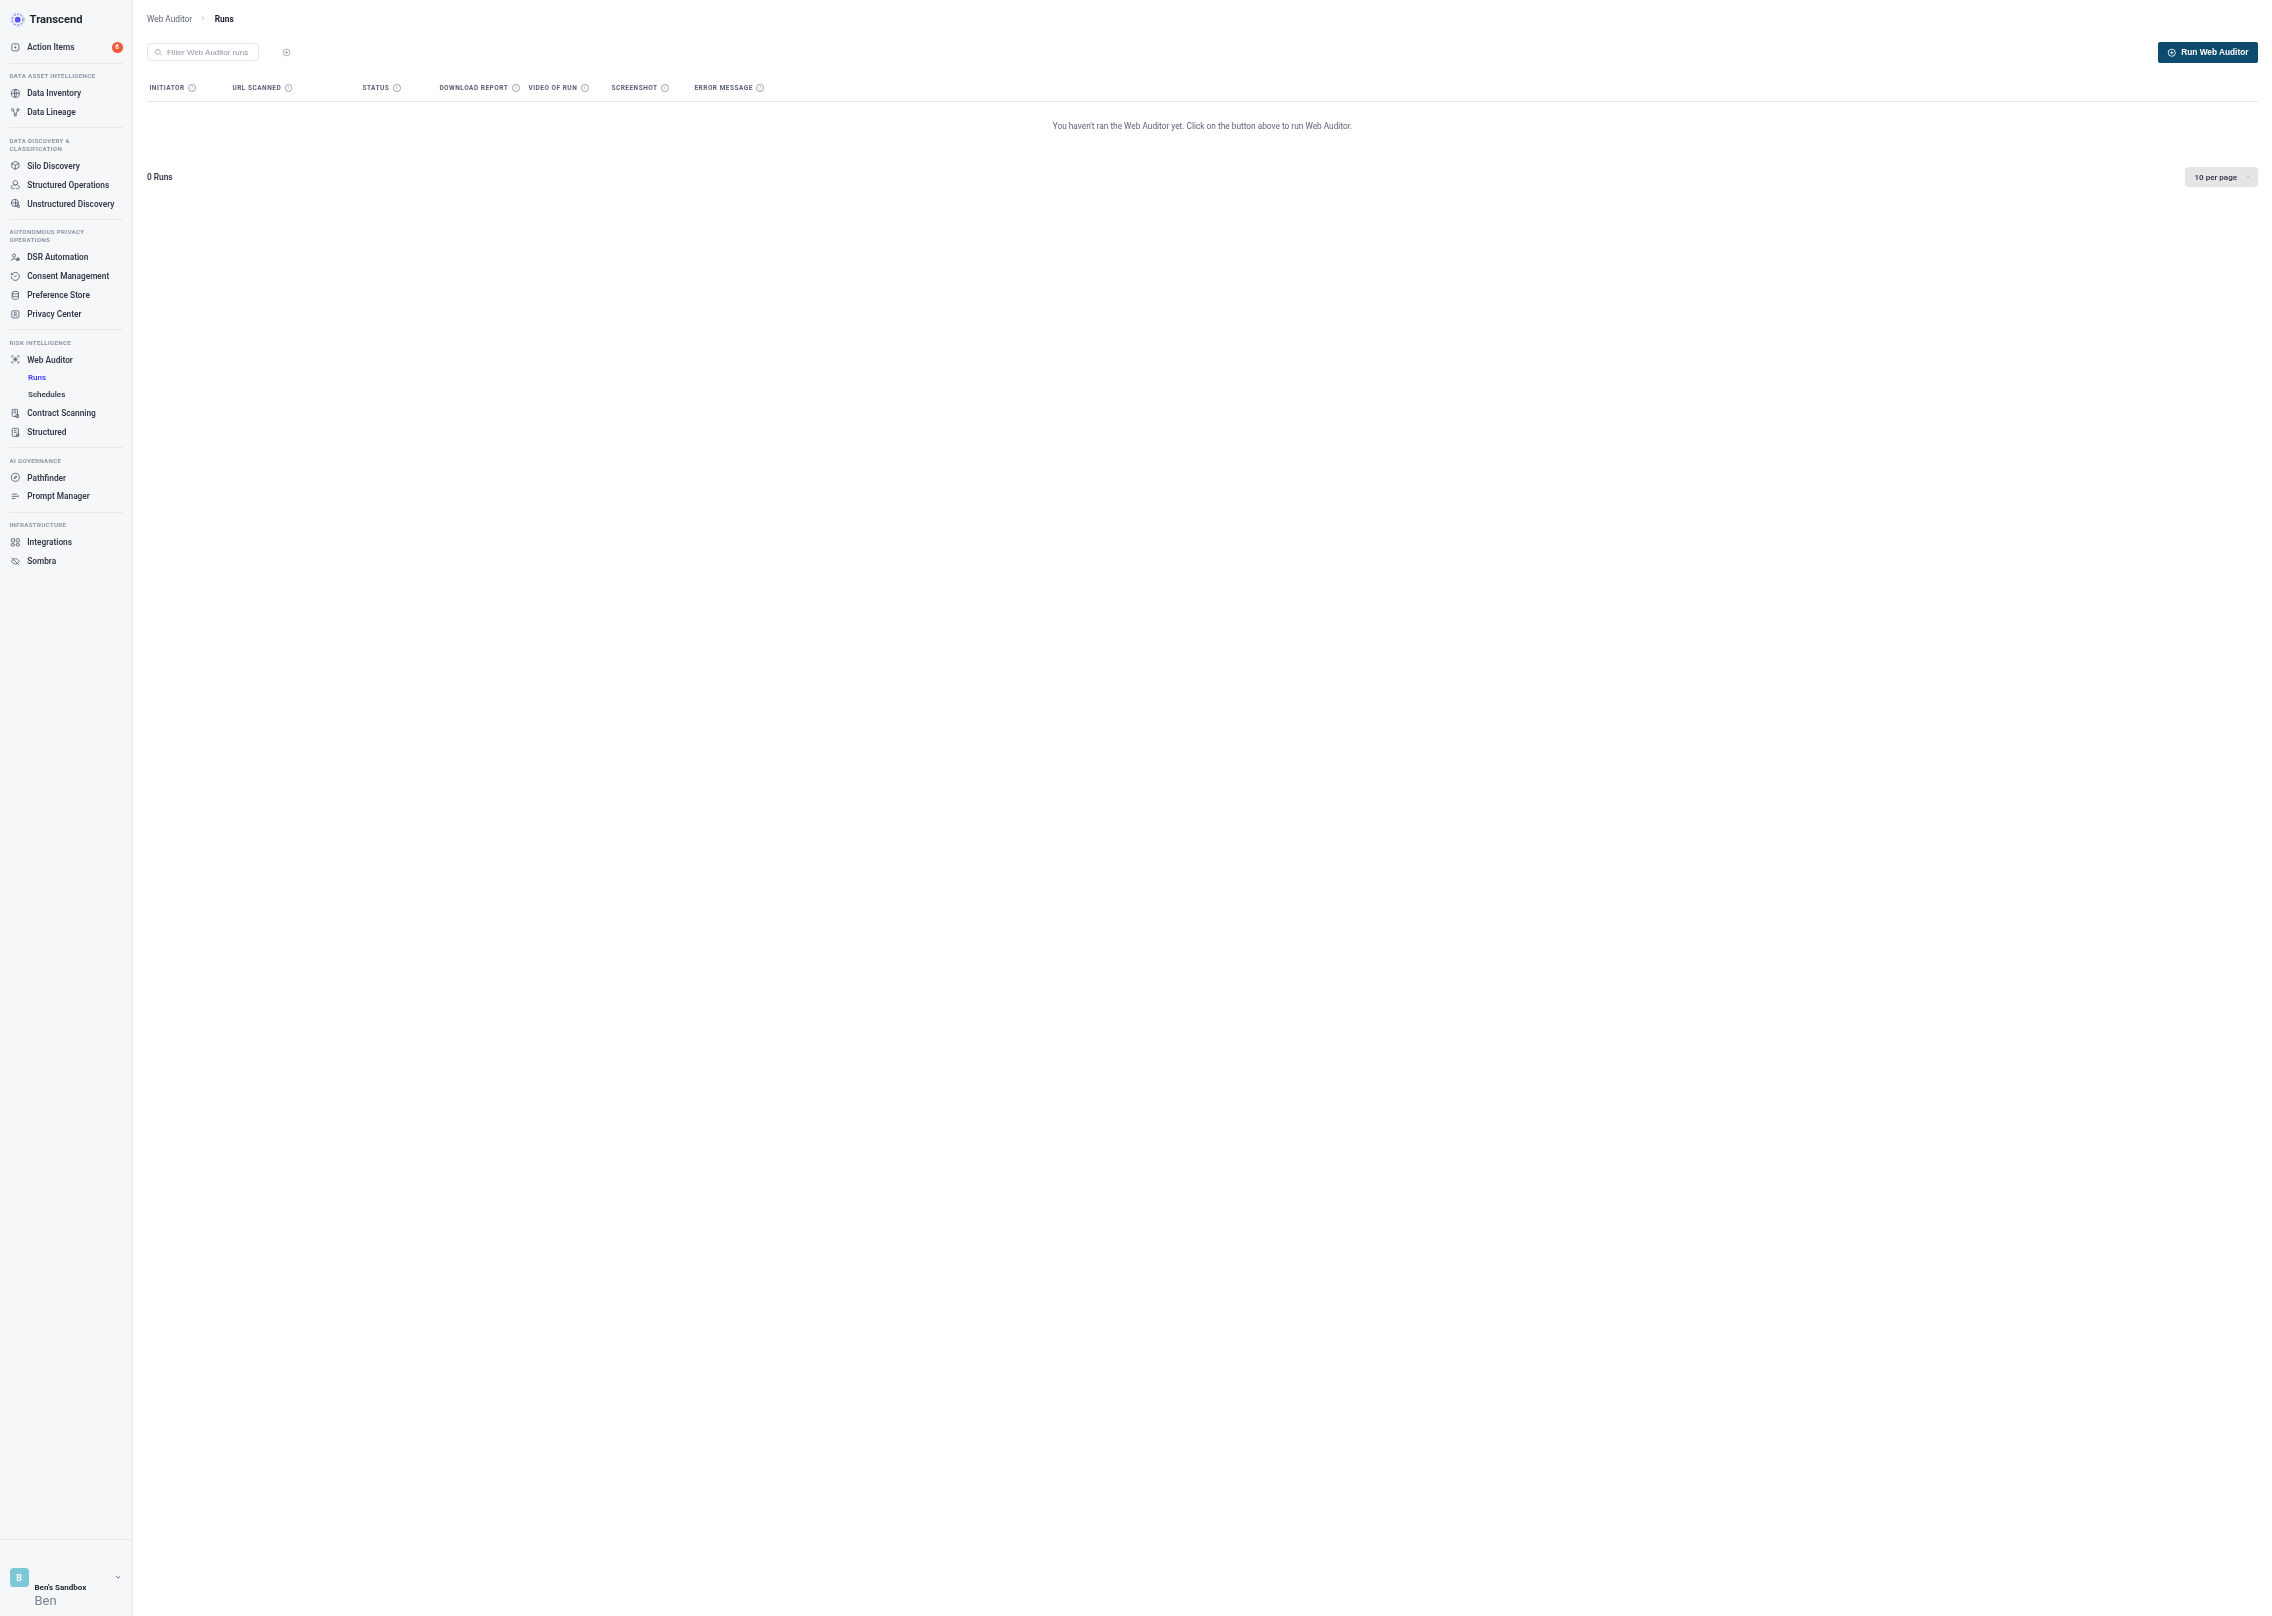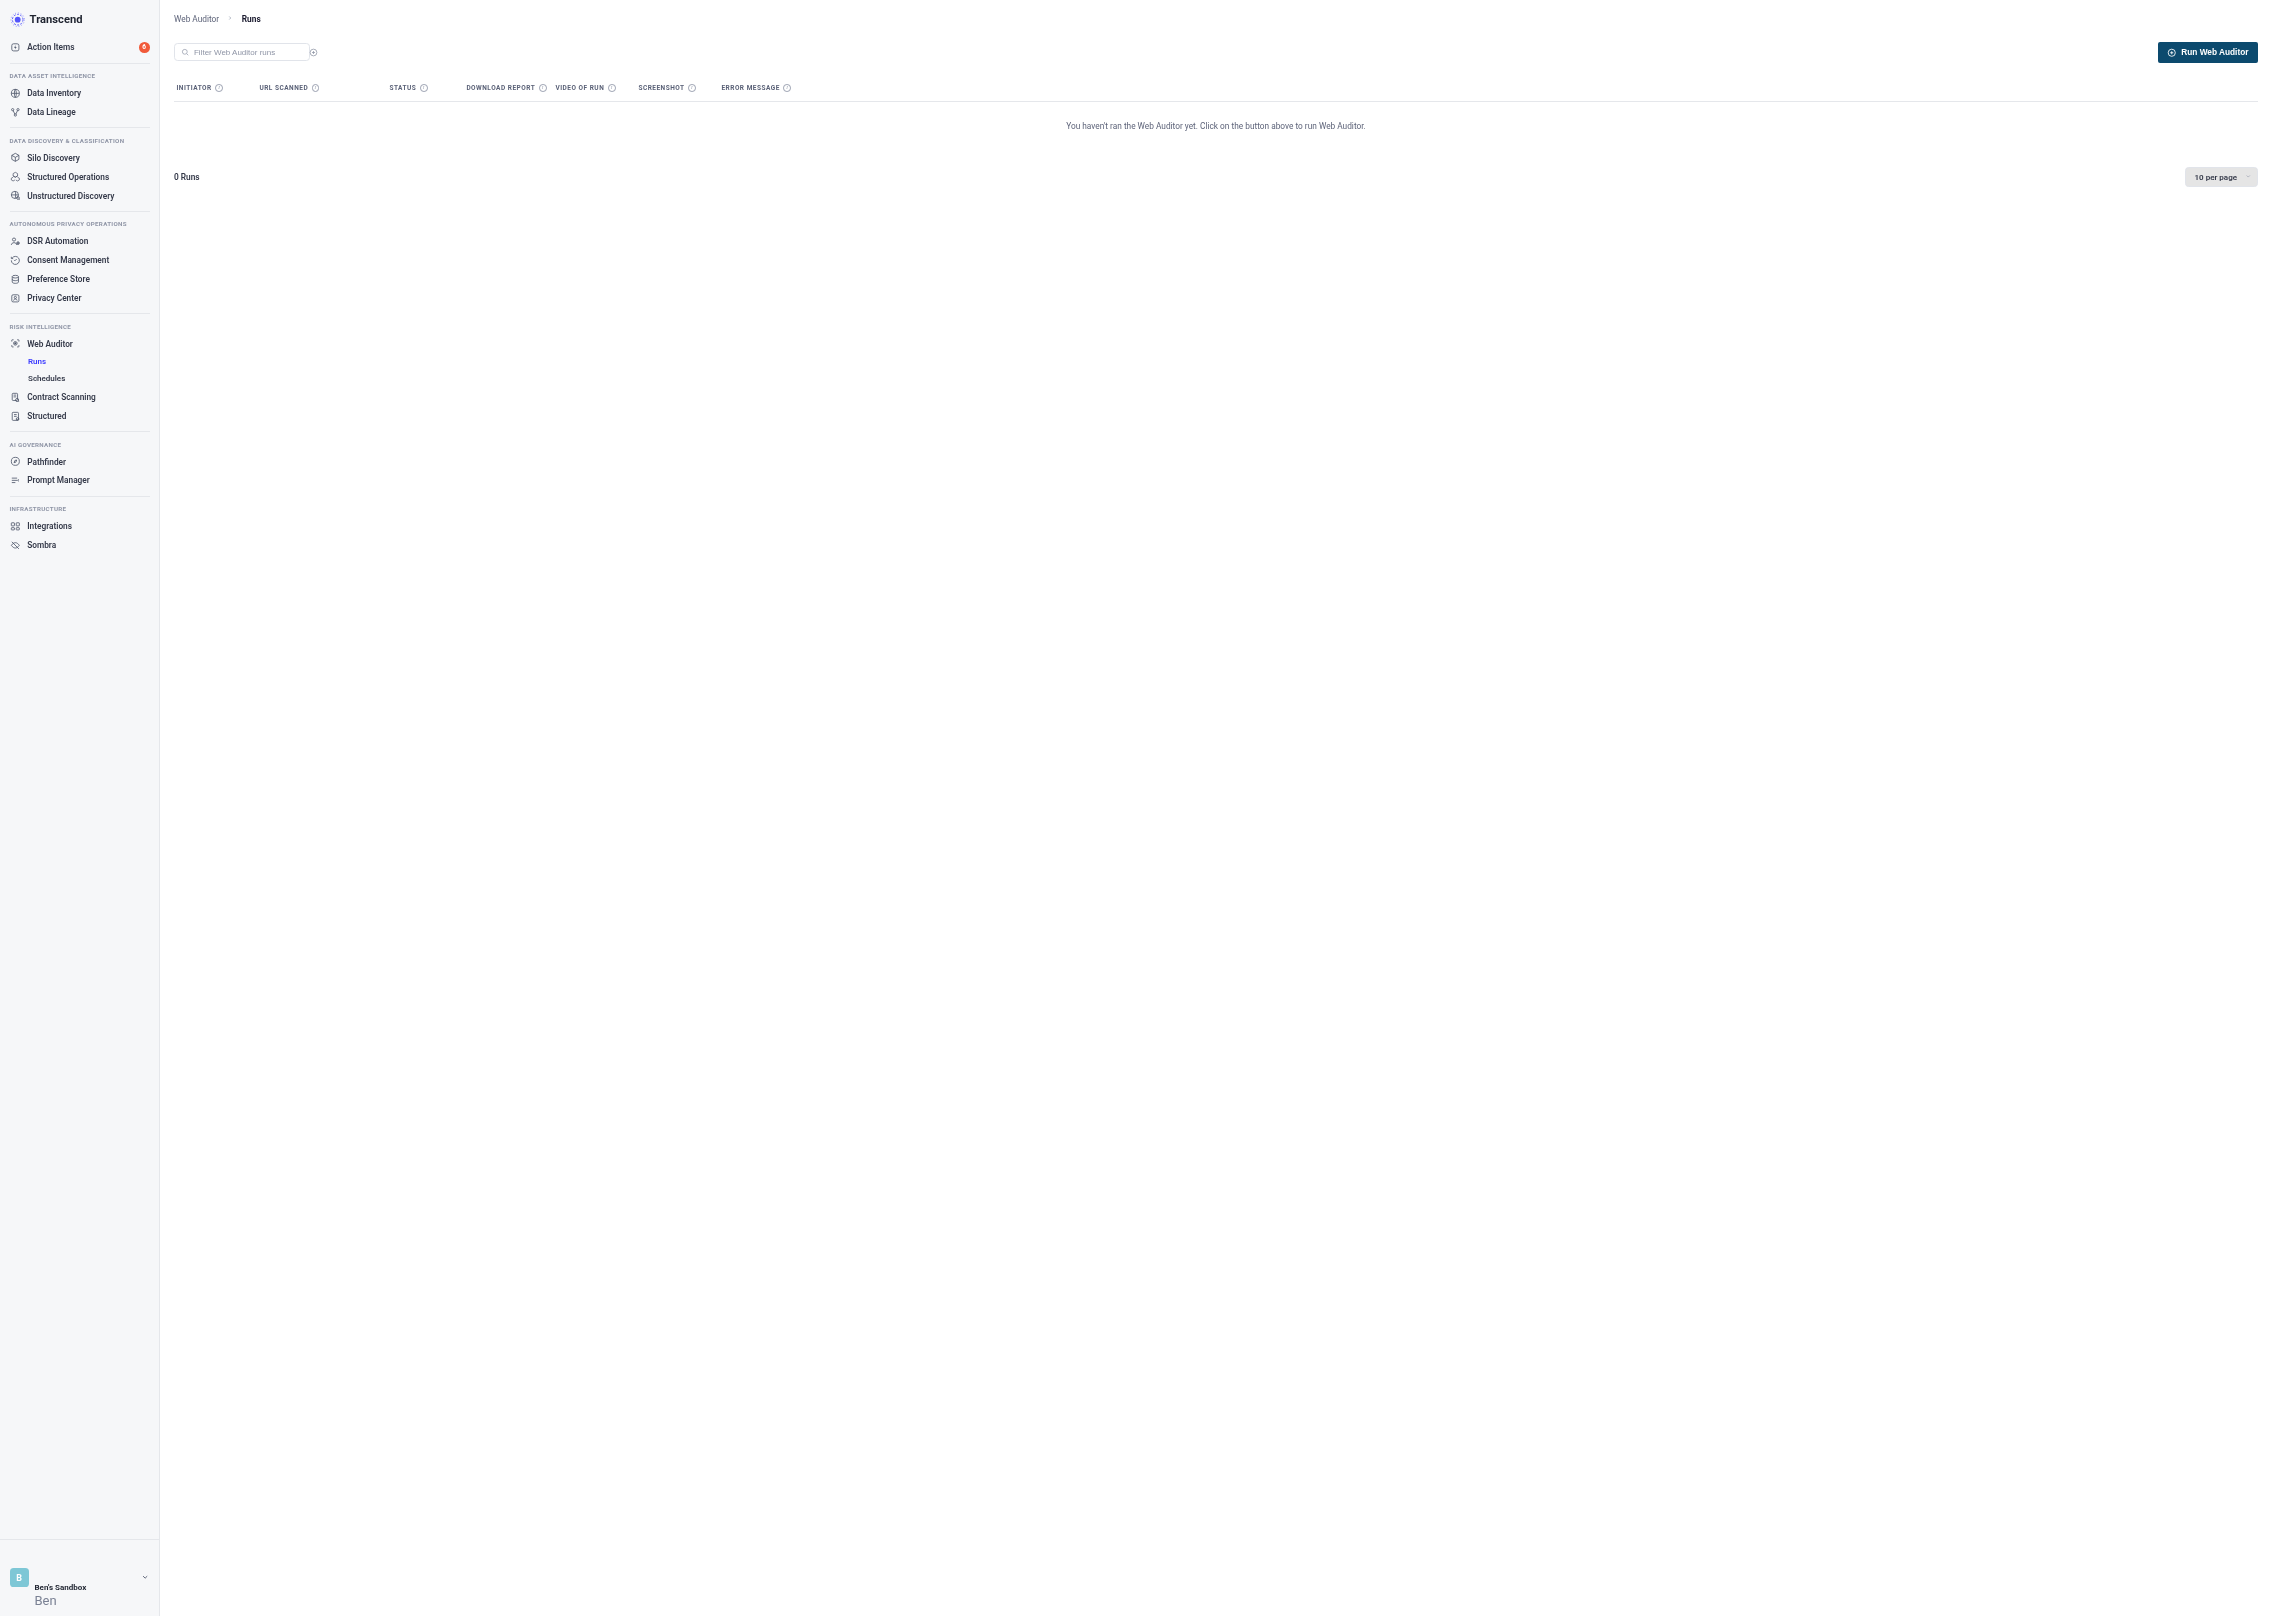--- a/index.html
+++ b/index.html
@@ -7,21 +7,21 @@
     font-family: -apple-system, BlinkMacSystemFont, "Segoe UI", Roboto, Helvetica, Arial, sans-serif;
     background: #ffffff;
     color: #1a1a2e;
     font-size: 8.3px;
     display: flex;
     height: 100vh;
     overflow: hidden;
   }
   
   .sidebar {
-    width: 160px;
+    width: 133px;
     background: #f6f7f9;
     border-right: 0.6px solid #e5e7eb;
     display: flex;
     flex-direction: column;
     height: 100%;
   }
   .sidebar-scroll {
     flex: 1;
     overflow-y: auto;
     padding: 9.5px 0 4.7px 0;
@@ -141,21 +141,21 @@
     justify-content: space-between;
     margin-bottom: 13px;
   }
   .filter-box {
     display: flex;
     align-items: center;
     gap: 4.7px;
     border: 0.6px solid #e1e4ea;
     border-radius: 3.6px;
     padding: 3.6px 6px;
-    width: 136px;
+    width: 112px;
     background: #fff;
   }
   .filter-box input {
     border: none;
     outline: none;
     flex: 1;
     font-size: 8px;
     color: #1a1a2e;
     background: transparent;
   }

